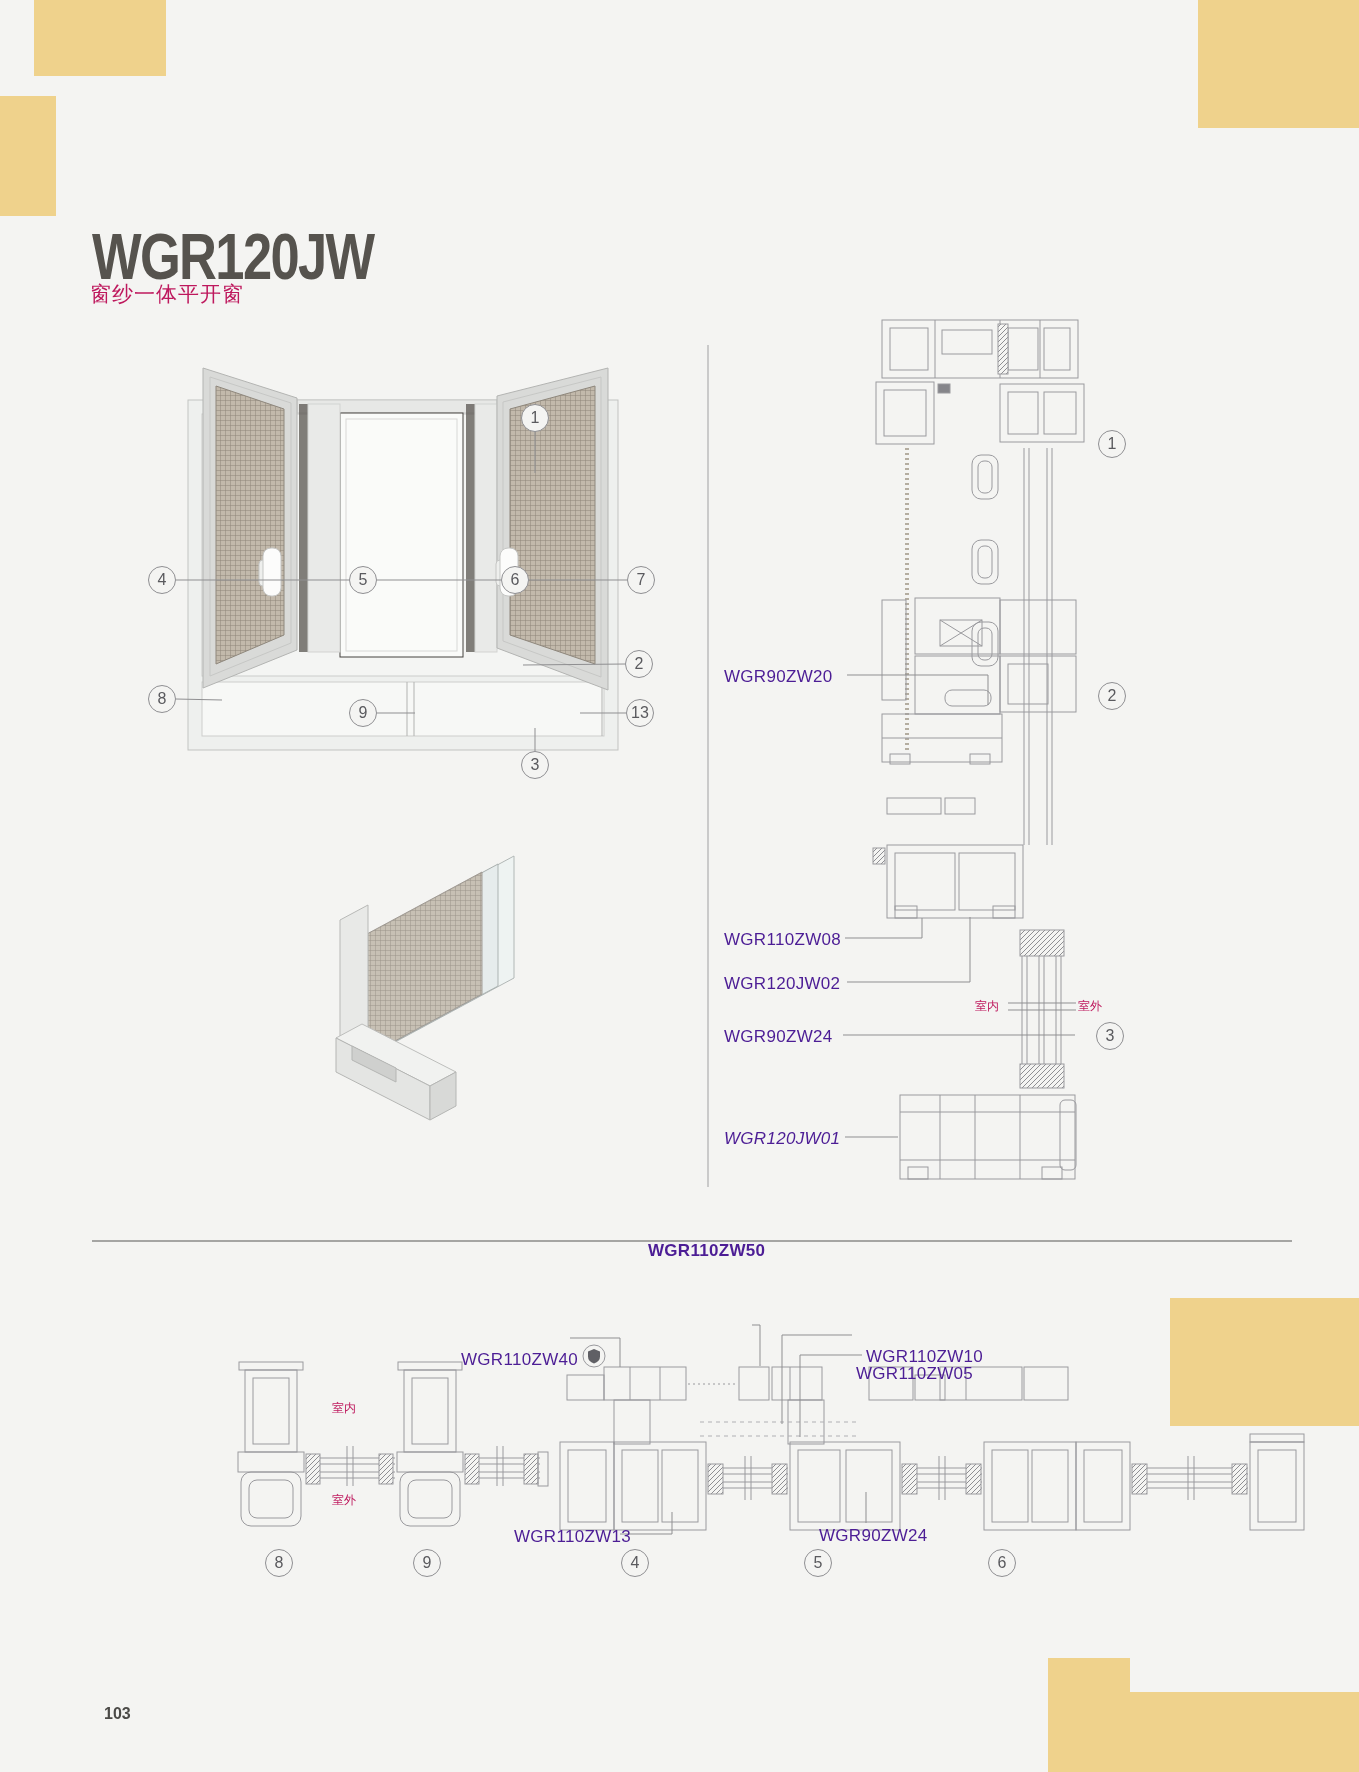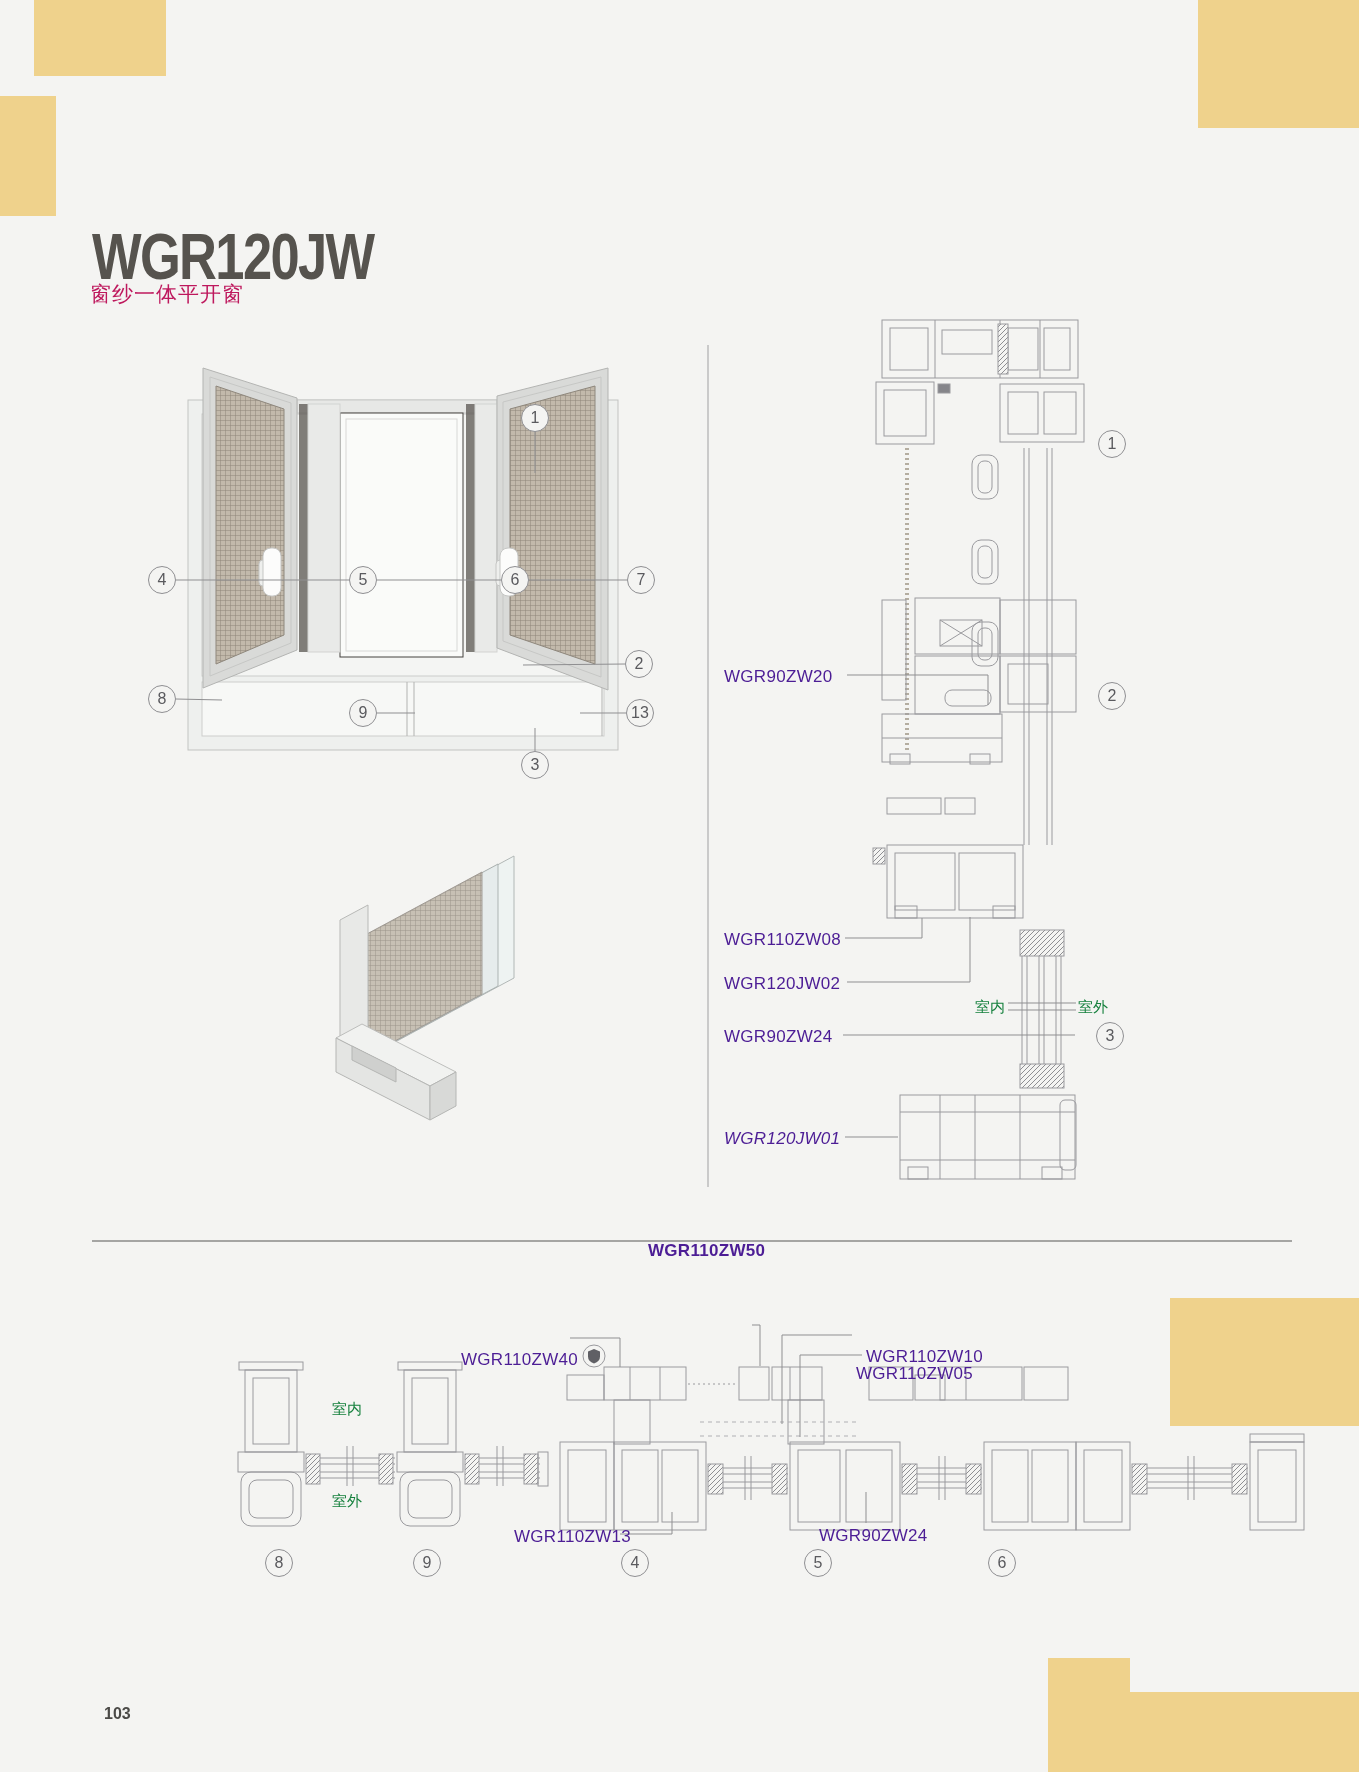--- a/index.html
+++ b/index.html
@@ -5,21 +5,21 @@
   html,body{margin:0;padding:0;}
   body{font-family:"Liberation Sans","DejaVu Sans",sans-serif;}
   .page{position:relative;width:1359px;height:1772px;background:#f4f4f2;overflow:hidden;}
   .accent{position:absolute;background:#efd28c;}
   .drawing-svg{position:absolute;left:0;top:0;}
   .title{position:absolute;left:92px;top:220px;font-size:64px;font-weight:bold;color:#56534e;letter-spacing:-2px;transform:scaleX(.82);transform-origin:left top;white-space:nowrap;}
   .subtitle{position:absolute;left:90px;top:280px;font-size:21px;color:#be185d;letter-spacing:1px;white-space:nowrap;}
   .pagenum{position:absolute;left:92px;top:1705px;font-size:16px;font-weight:bold;color:#4b4a47;margin-left:12px;}
   .callout{position:absolute;width:28px;height:28px;border:1px solid #8f8f92;border-radius:50%;background:#f4f4f2;color:#5a5a5e;font-size:16px;line-height:26px;text-align:center;transform:translate(-50%,-50%);box-sizing:border-box;}
   .part-label{position:absolute;font-size:17px;color:#4c1d95;letter-spacing:.3px;white-space:nowrap;}
-  .cjk{position:absolute;font-size:15px;color:#15803d;white-space:nowrap;}
+  .cjk{position:absolute;font-size:12px;color:#be185d;white-space:nowrap;}
 </style>
 </head>
 <body>
 
 <div class="page">
 
   <div class="accent" style="left:34px;top:0;width:132px;height:76px;"></div>
   <div class="accent" style="left:0;top:96px;width:56px;height:120px;"></div>
   <div class="accent" style="left:1198px;top:0;width:161px;height:128px;"></div>
   <div class="accent" style="left:1170px;top:1298px;width:189px;height:128px;"></div>

